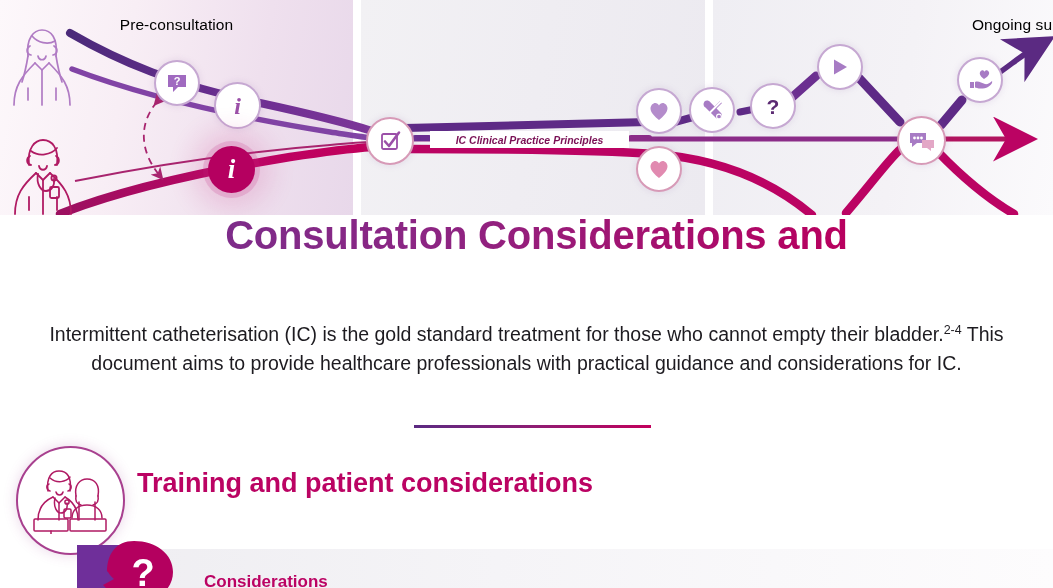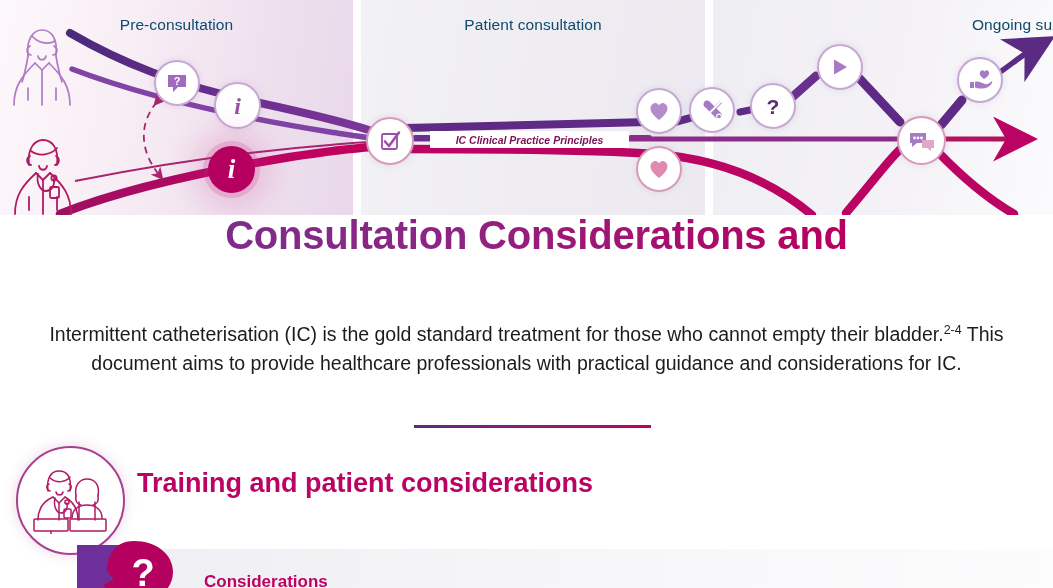--- a/index.html
+++ b/index.html
@@ -17,21 +17,21 @@
   }
   .stage-col{position:absolute;top:0;height:215px;}
   #stage-col-0{left:0;width:353px;
     background:linear-gradient(100deg,#fdf8fb 0%,#f8eef5 35%,#efe0ee 70%,#e8d8ea 100%);}
   #stage-col-1{left:361px;width:344px;
     background:linear-gradient(100deg,#f2f1f4 0%,#efedf2 50%,#eceaf0 100%);}
   #stage-col-2{left:713px;width:340px;
     background:linear-gradient(100deg,#efeef3 0%,#f4f2f6 55%,#fbfafc 100%);}
 
   .stage-label{
-    position:absolute;top:16px;font-size:15.5px;color:#0c4a6e;
+    position:absolute;top:16px;font-size:15.5px;color:#000000;
     letter-spacing:.1px;white-space:nowrap;
   }
   #stage-label-0{left:0;width:353px;text-align:center;}
   #stage-label-1{left:361px;width:344px;text-align:center;}
   #stage-label-2{left:713px;width:375px;text-align:right;}
 
   #journey-svg{position:absolute;left:0;top:0;}
 
   .node{
     position:absolute;border-radius:50%;background:#ffffff;
@@ -122,21 +122,20 @@
 </head>
 <body>
 
 <div id="journey-band">
 
   <div class="stage-col" id="stage-col-0"></div>
   <div class="stage-col" id="stage-col-1"></div>
   <div class="stage-col" id="stage-col-2"></div>
 
   <div class="stage-label" id="stage-label-0">Pre-consultation</div>
-  <div class="stage-label" id="stage-label-1">Patient consultation</div>
   <div class="stage-label" id="stage-label-2">Ongoing support</div>
 
   <svg id="journey-svg" width="1053" height="215">
     <defs>
       <linearGradient id="gPurple" x1="0" y1="0" x2="1" y2="0">
         <stop offset="0%" stop-color="#4b2a7a"></stop>
           <stop offset="55%" stop-color="#6b2e91"></stop>
         <stop offset="100%" stop-color="#7d3599"></stop>
       </linearGradient>
       <linearGradient id="gCrimson" x1="0" y1="0" x2="1" y2="0">

